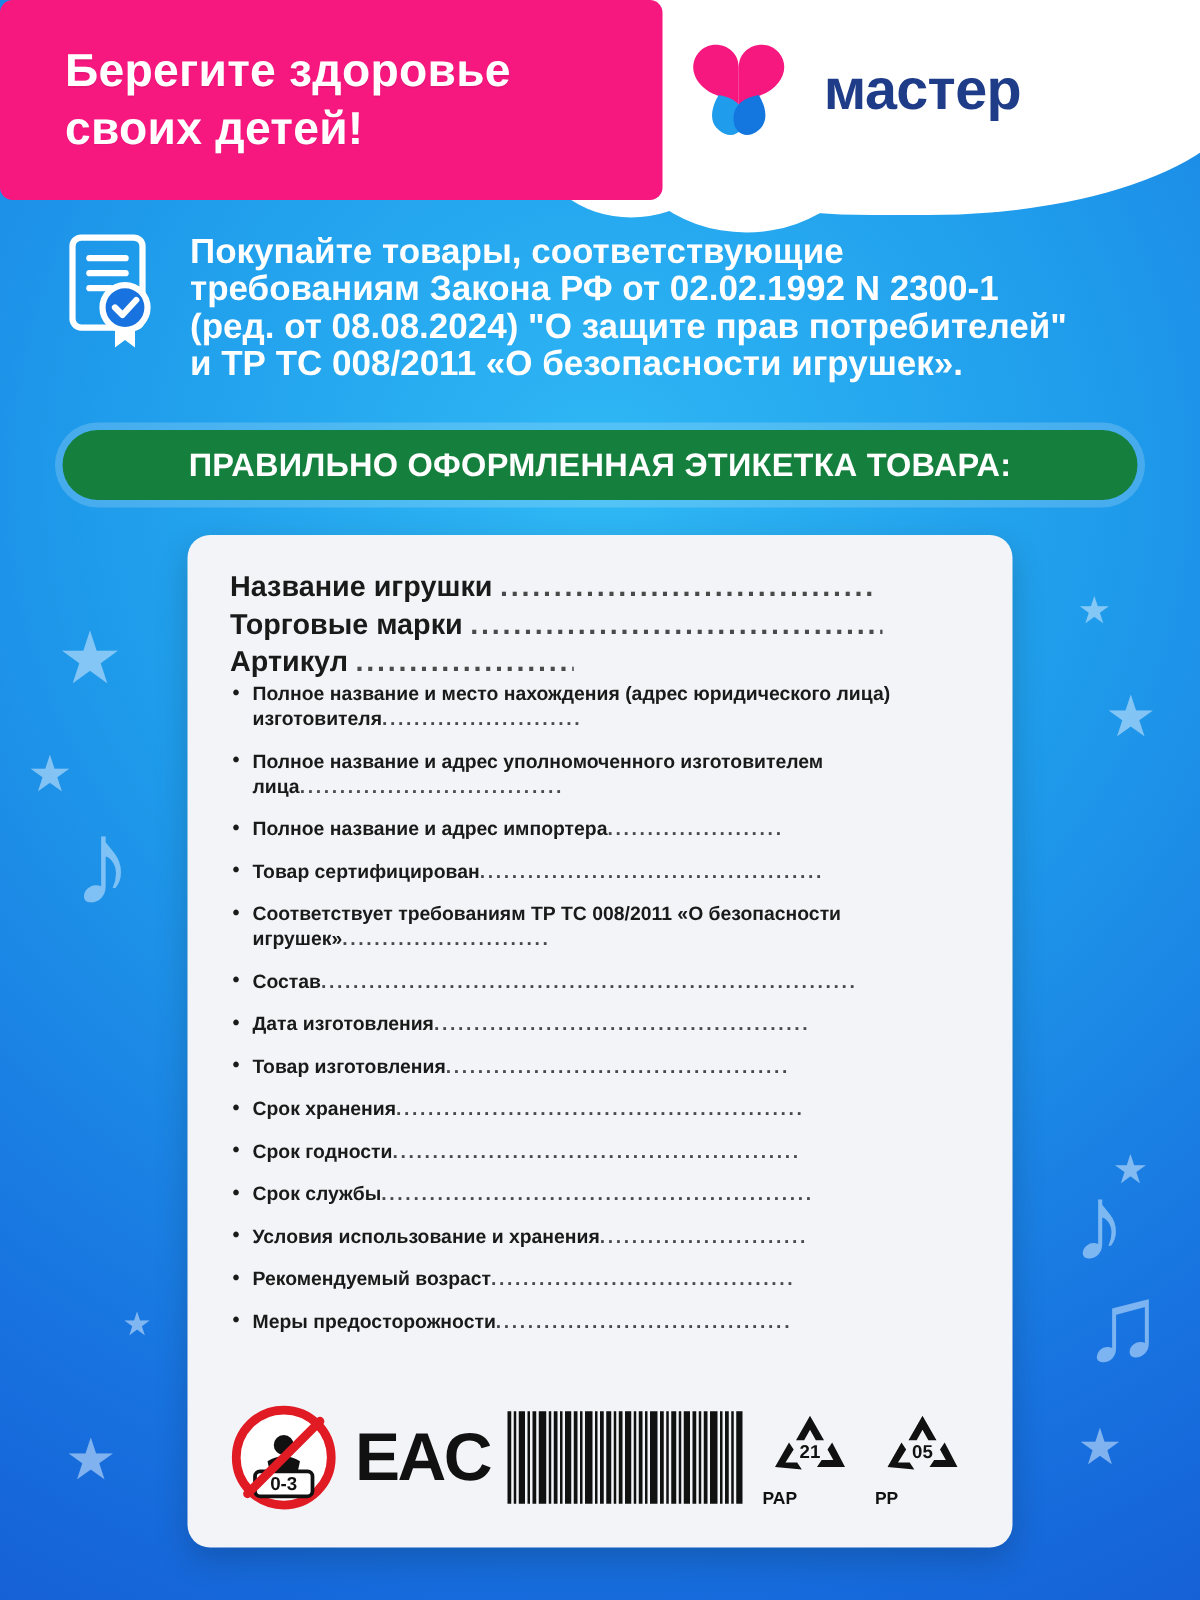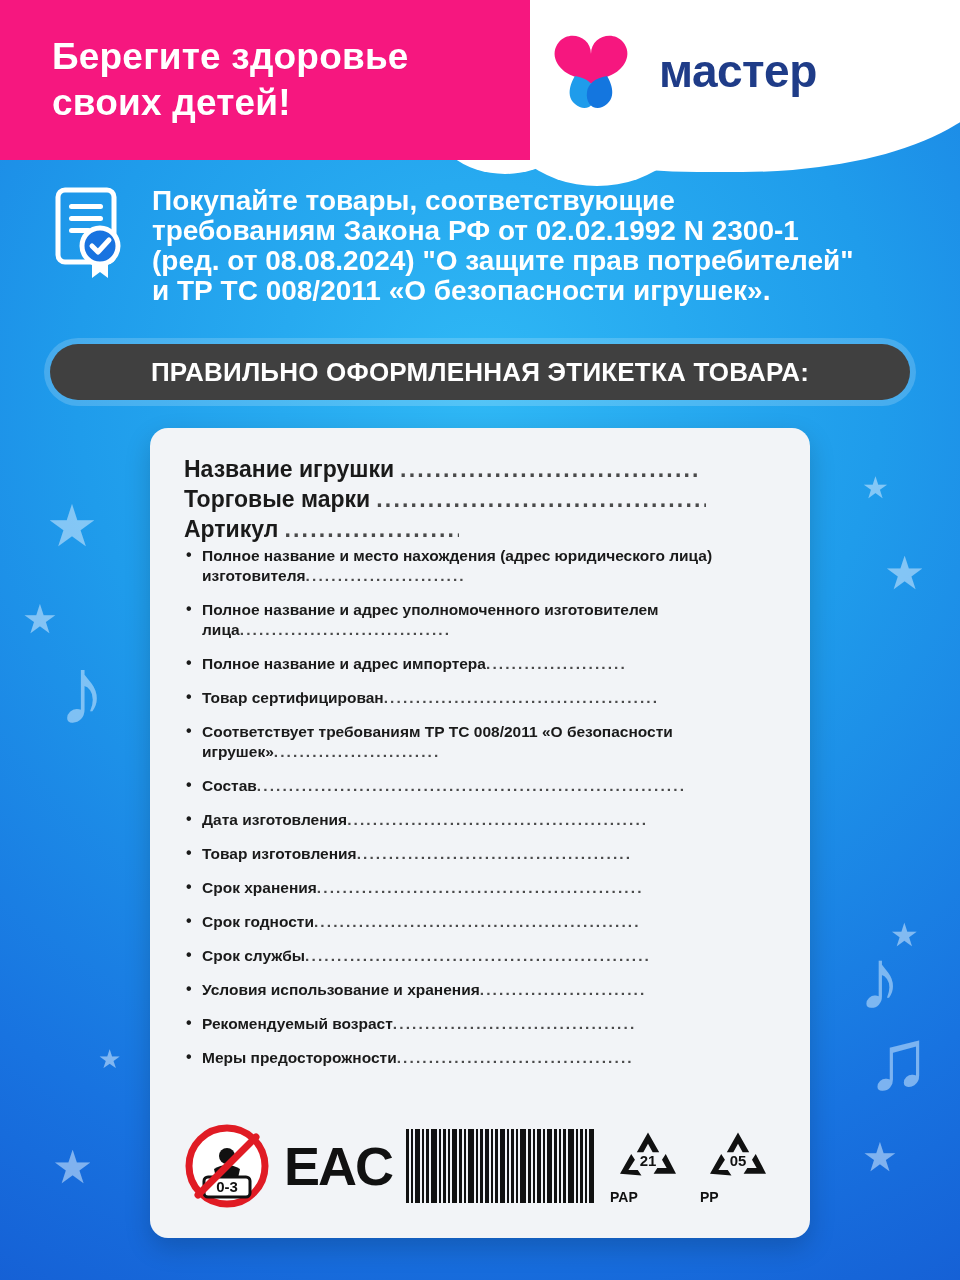--- a/index.html
+++ b/index.html
@@ -15,21 +15,21 @@
   
   .deco { position: absolute; color: #cfe9ff; opacity: .55; pointer-events: none; user-select: none; }
   .star { color: #d7ecff; }
 
   
   .top-banner {
     position: absolute; top: 0; left: 0; width: 530px; height: 160px;
     background: #f6177f;
     border-bottom-right-radius: 0;
     display: flex; flex-direction: column; justify-content: center;
-    padding: 0 0 0 52px; z-index: 3;
+    padding: 0 0 0 52px; z-index: 3; border-radius: 10px;
   }
   .top-banner .line {
     color: #ffffff; font-weight: bold; font-size: 37px; line-height: 46px;
     letter-spacing: .2px; text-shadow: 0 1px 0 rgba(0,0,0,.06);
   }
 
   
   .cloud {
     position: absolute; top: -96px; right: -40px; width: 560px; height: 268px;
     background: #ffffff; border-radius: 50% 50% 46% 46% / 60% 60% 40% 40%;
@@ -59,21 +59,21 @@
     display: flex; gap: 22px; align-items: flex-start; z-index: 4;
   }
   .doc-icon { flex: 0 0 auto; width: 78px; height: 96px; position: relative; }
   .law-text {
     color: #ffffff; font-weight: bold; font-size: 28px; line-height: 30px;
   }
 
   
   .pill {
     position: absolute; top: 344px; left: 50px; width: 860px; height: 56px;
-    background: #404040; border-radius: 30px;
+    background: #15803d; border-radius: 30px;
     display: flex; align-items: center; justify-content: center;
     box-shadow: 0 0 0 6px rgba(255,255,255,.18);
     z-index: 4;
   }
   .pill span {
     color: #fff; font-weight: bold; font-size: 26px; letter-spacing: .2px;
   }
 
   
   .card {

